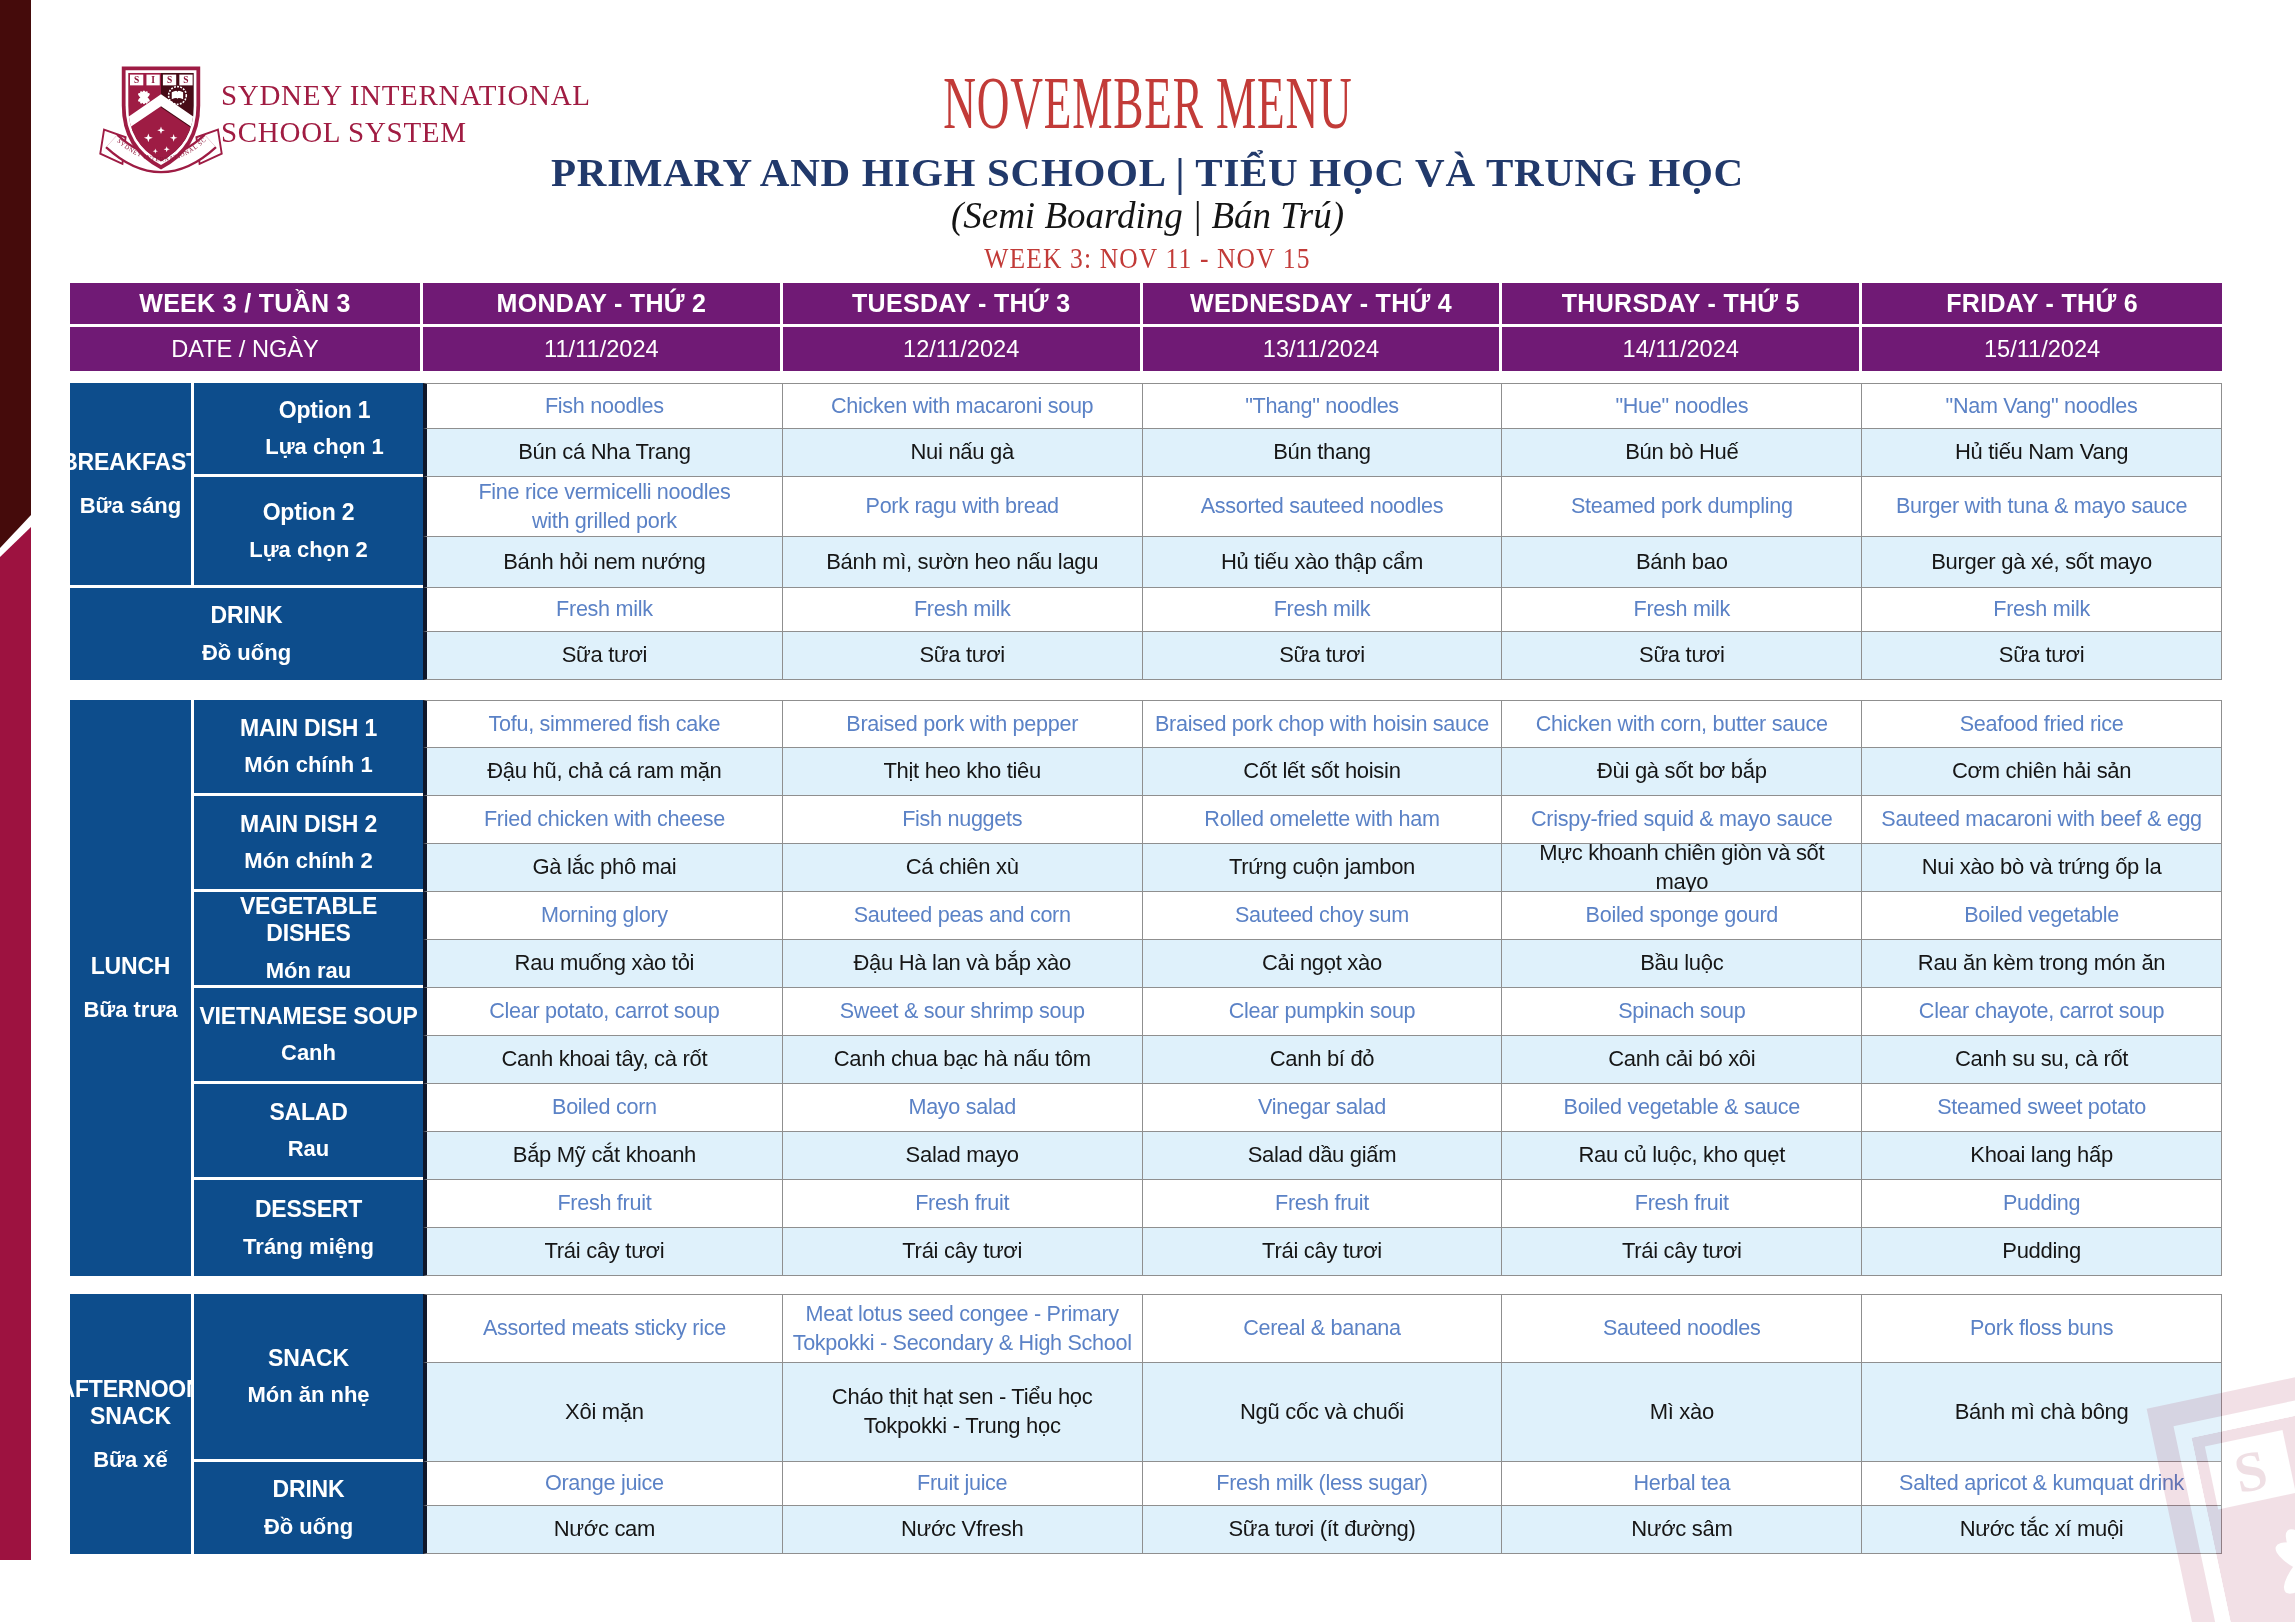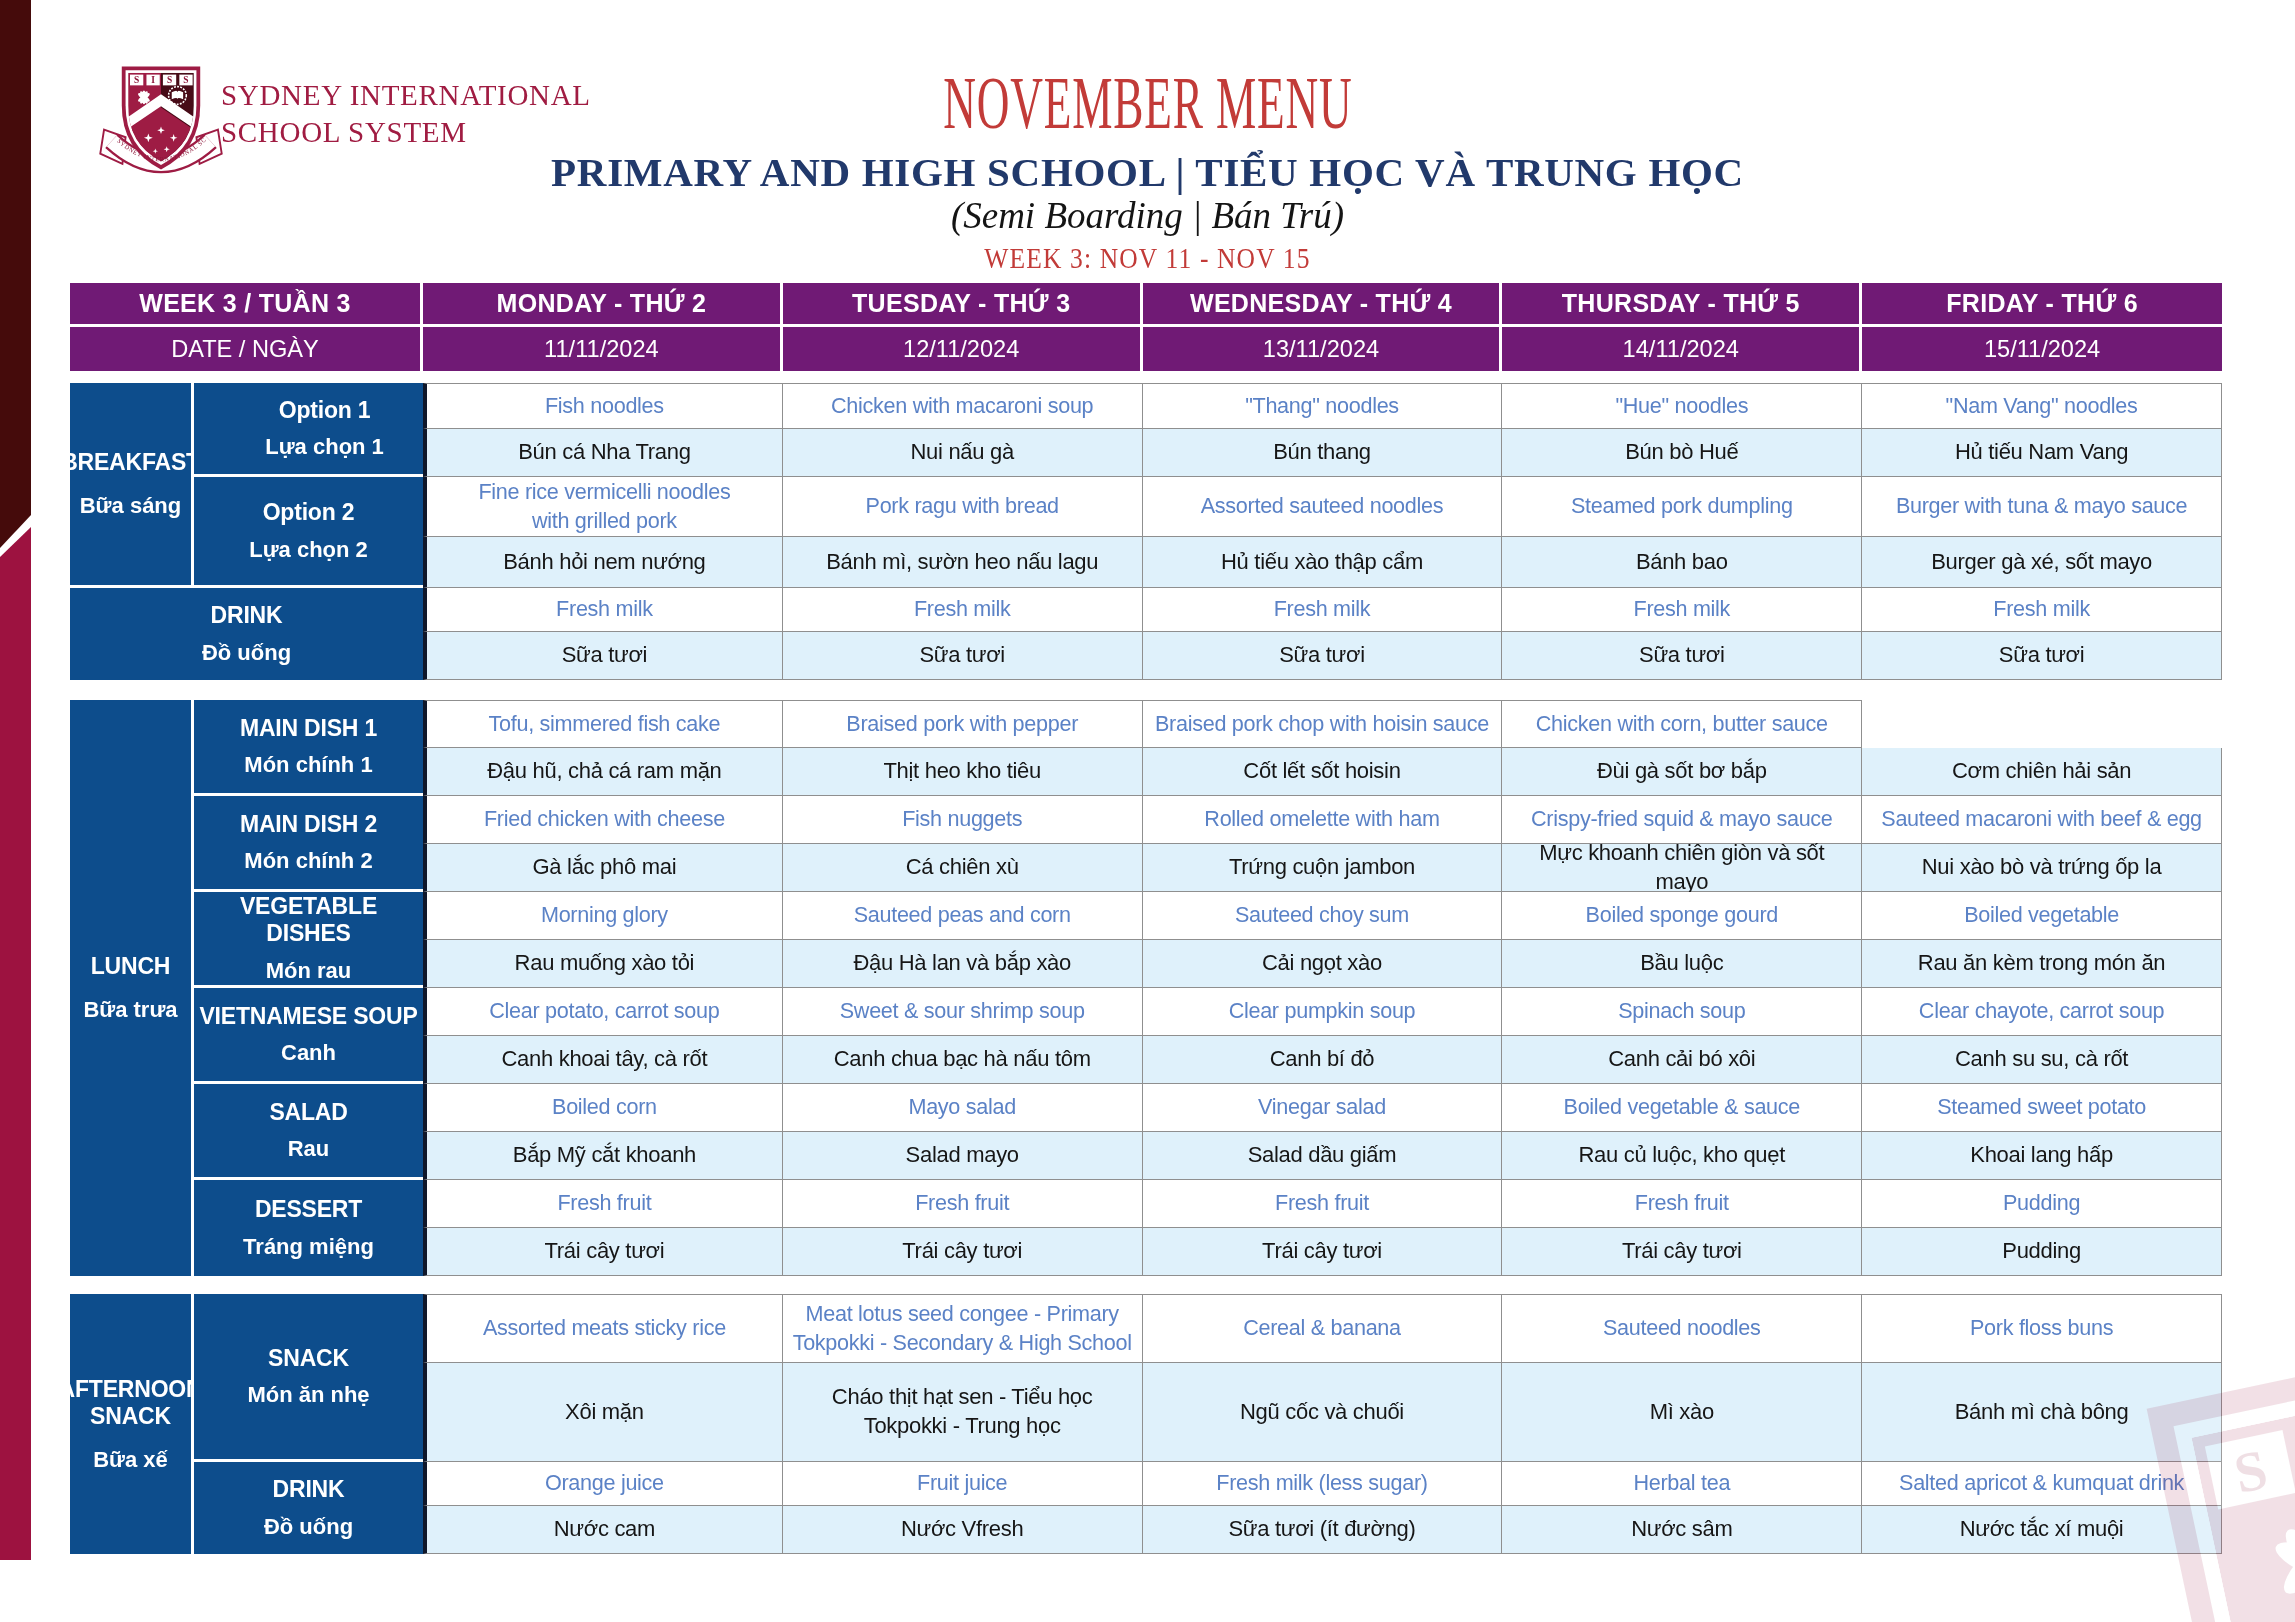--- a/index.html
+++ b/index.html
@@ -205,20 +205,21 @@
           <div class="l2">Bữa trưa</div>
         </div>
         <div class="lbl cat" style="grid-area: 1 / 2 / span 2;">
           <div class="l1">MAIN DISH 1</div>
           <div class="l2">Món chính 1</div>
         </div>
         <div class="d en c0 r0" style="grid-area: 1 / 3;">Tofu, simmered fish cake</div>
         <div class="d en r0" style="grid-area: 1 / 4;">Braised pork with pepper</div>
         <div class="d en r0" style="grid-area: 1 / 5;">Braised pork chop with hoisin sauce</div>
         <div class="d en r0" style="grid-area: 1 / 6;">Chicken with corn, butter sauce</div>
+        <div class="d en r0" style="grid-area: 1 / 7;">Seafood fried rice</div>
         <div class="d vi c0" style="grid-area: 2 / 3;">Đậu hũ, chả cá ram mặn</div>
         <div class="d vi" style="grid-area: 2 / 4;">Thịt heo kho tiêu</div>
         <div class="d vi" style="grid-area: 2 / 5;">Cốt lết sốt hoisin</div>
         <div class="d vi" style="grid-area: 2 / 6;">Đùi gà sốt bơ bắp</div>
         <div class="d vi" style="grid-area: 2 / 7;">Cơm chiên hải sản</div>
         <div class="lbl cat" style="grid-area: 3 / 2 / span 2;">
           <div class="l1">MAIN DISH 2</div>
           <div class="l2">Món chính 2</div>
         </div>
         <div class="d en c0" style="grid-area: 3 / 3;">Fried chicken with cheese</div>

